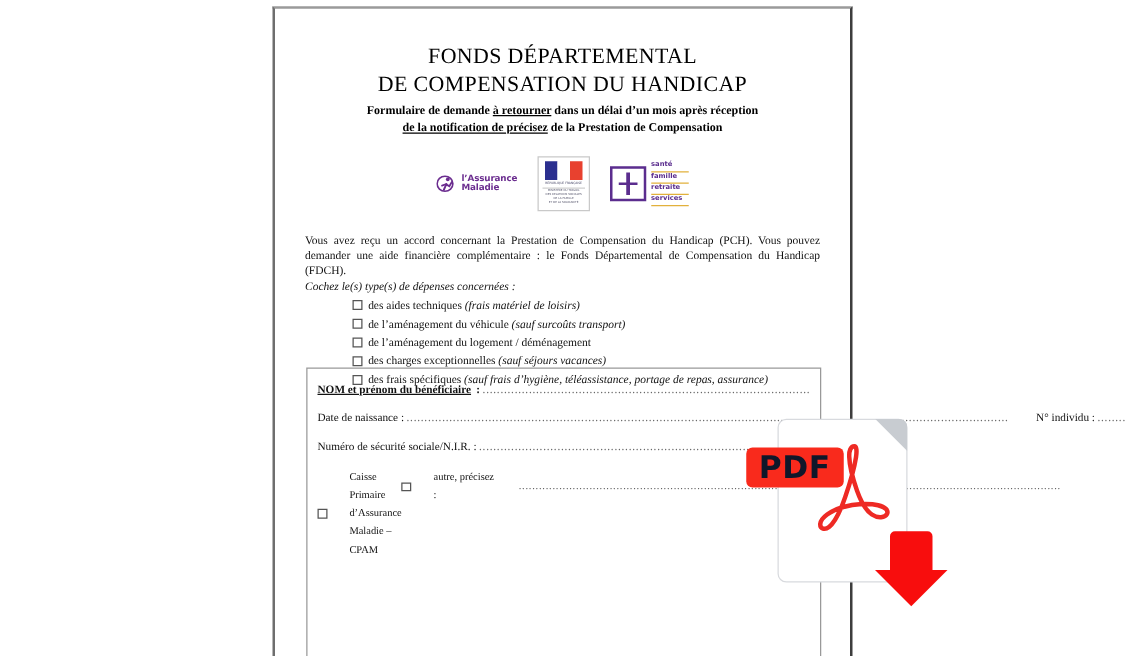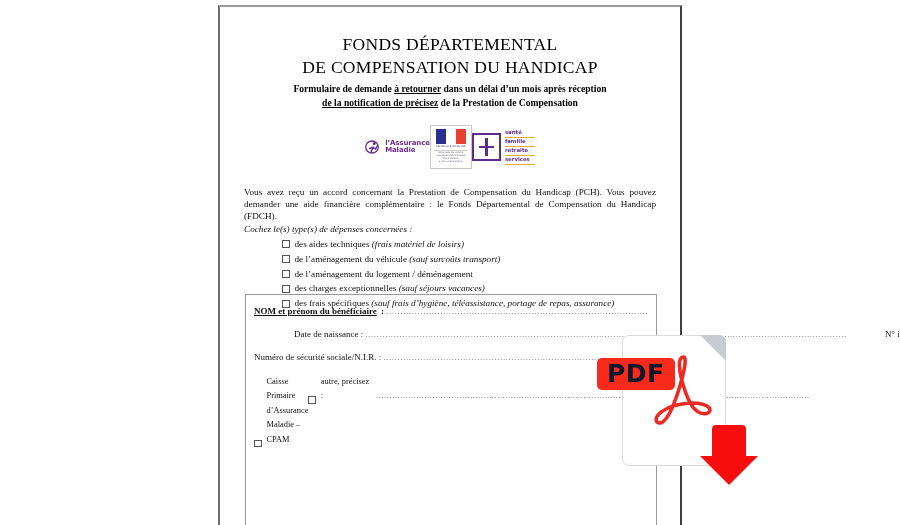--- a/index.html
+++ b/index.html
@@ -56,20 +56,21 @@
     color: #000;
   }
   .doc-subtitle .u { text-decoration: underline; }
   .doc-subtitle .sline { display: block; }
 
   
   .logo-strip {
     display: flex;
     justify-content: center;
     align-items: center;
+    gap: 16px;
     margin-top: 14px;
     height: 46px;
   }
 
   
   .logo-am {
     display: flex;
     align-items: center;
     gap: 1px;
     color: #6b2d8f;
@@ -218,32 +219,32 @@
     overflow: hidden;
     white-space: nowrap;
     color: #666;
     letter-spacing: 0.6px;
     font-size: 9px;
   }
   .line-row { display: flex; align-items: baseline; gap: 2px; }
 
   .fb-sec1 { margin-top: 2px; }
   .fb-row { margin-bottom: 13px; }
-  .two-col { display: flex; gap: 38px; margin-left: 40px; }
+  .two-col { display: flex; gap: 22px; }
   .two-col > .line-row { flex: 1 1 50%; }
 
   .mini-cb-grid {
     display: flex;
     margin-top: 4px;
   }
   .mini-cb-col { flex: 1 1 50%; }
   .mini-cb-row {
     display: flex;
-    align-items: flex-end;
-    gap: 5px;
+    align-items: center;
+    gap: 18px;
     line-height: 1.72;
     font-size: 8.4px;
   }
   .mini-cb-row .dots { font-size: 8.4px; }
 
   
   #pdf-overlay {
     position: absolute;
     left: 622px;
     top: 335px;

